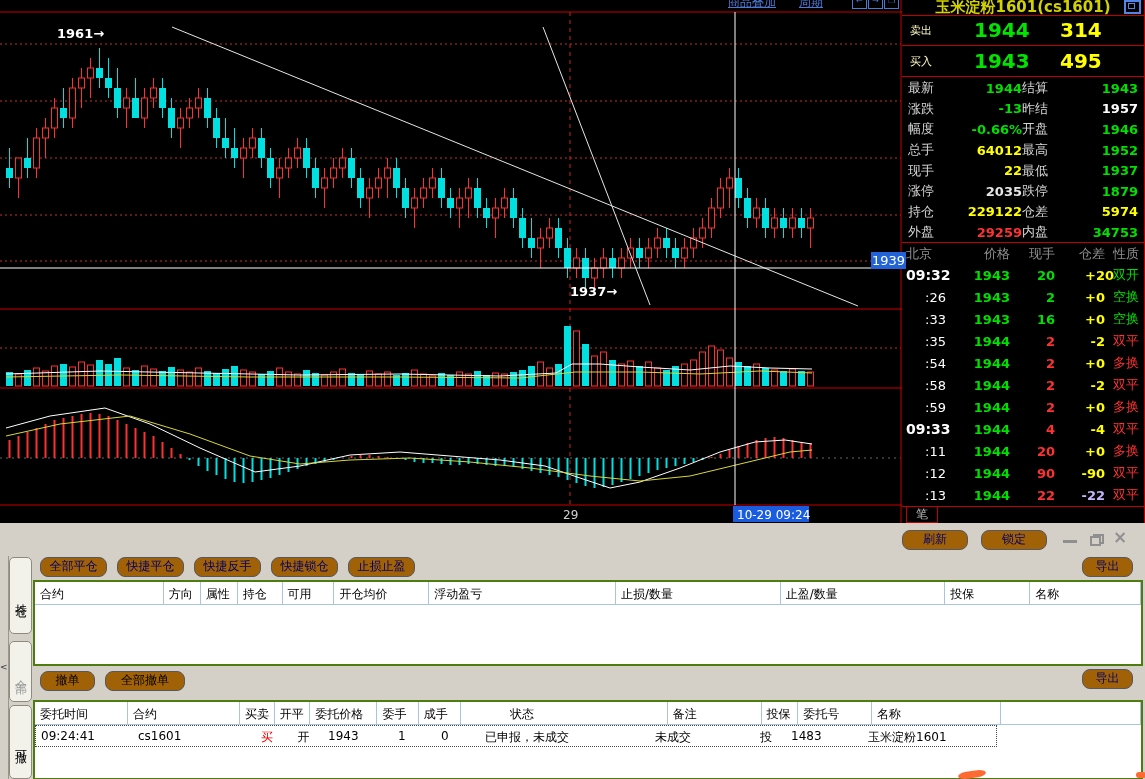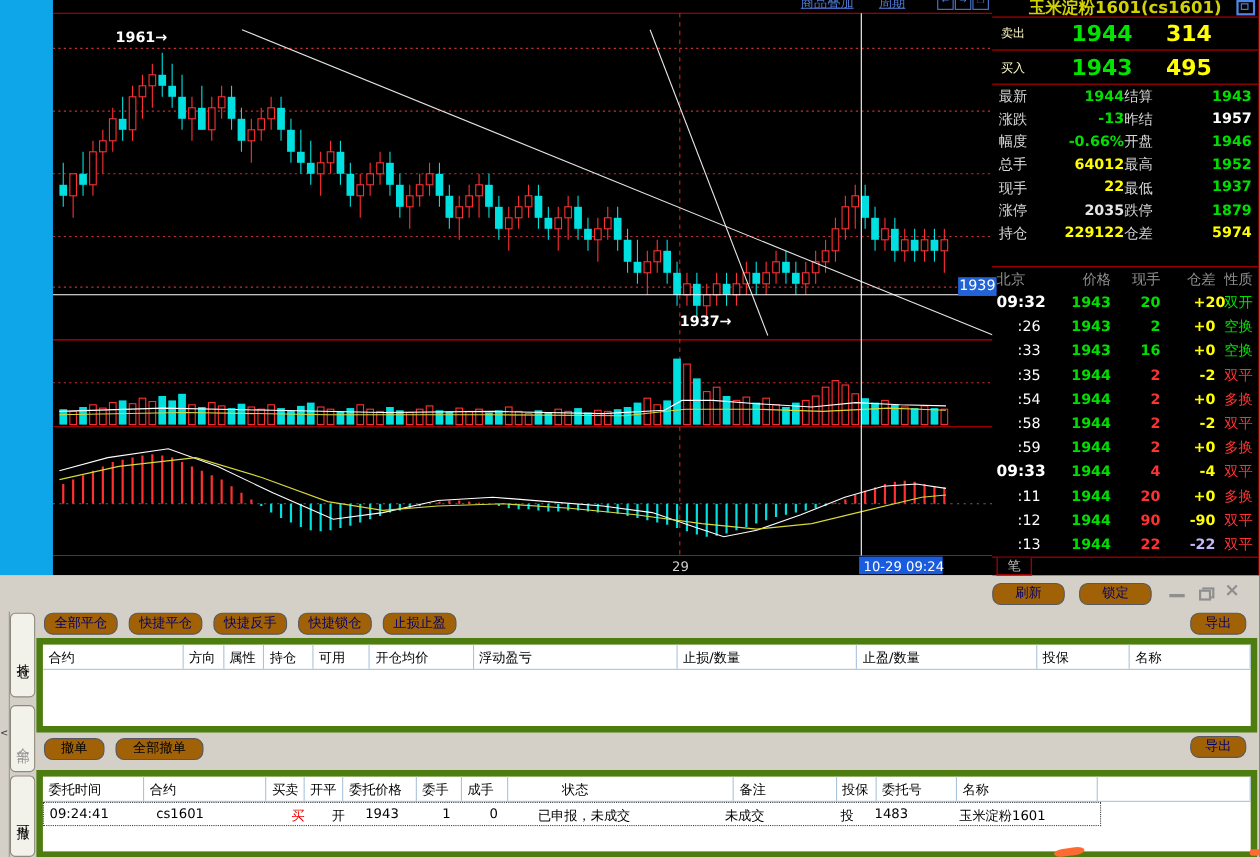--- a/index.html
+++ b/index.html
@@ -1,20 +1,20 @@
 <!DOCTYPE html>
 <html><head>
 <meta charset="utf-8">
 <style>
   html,body{margin:0;padding:0;background:#888;}
   #screen{position:relative;width:1145px;height:779px;background:#d4d0c8;
           font-family:"DejaVu Sans","Liberation Sans",sans-serif;overflow:hidden;}
   .abs{position:absolute;}
   
-  #chart-wrap{left:0;top:0;width:882px;height:523px;background:#0ea5e9;padding-left:48px;}
+  #chart-wrap{left:0;top:0;width:882px;height:523px;background:#a21caf;}
   #menu-strip{left:0;top:0;width:902px;height:10px;overflow:hidden;z-index:6;}
   .menu-item{position:absolute;top:-6px;color:#4d79d6;font-size:12px;text-decoration:underline;white-space:nowrap;}
   .mini-tool{position:absolute;top:-6px;width:13px;height:13px;border:1px solid #4d79d6;color:#4d79d6;
              font-size:8px;line-height:12px;text-align:center;background:#000;}
   #quote-panel{left:902px;top:0;width:243px;height:523px;background:#000;
                border-right:1px solid #c00000;box-sizing:border-box;z-index:5;}
   .q-row{position:absolute;left:0;width:100%;box-sizing:border-box;}
   #q-title{top:0;height:16px;color:#d2d200;font-weight:bold;font-size:15px;text-align:center;
            line-height:14px;border-bottom:1px solid #c00000;}
   #q-winicon{position:absolute;right:3px;top:0;width:13px;height:10px;border:2px solid #4f86e8;background:#000;}
@@ -51,21 +51,21 @@
   #ctl-restore{left:1090px;top:11px;width:14px;height:12px;}
   #ctl-restore::before{content:"";position:absolute;right:0;top:0;width:7px;height:6px;border:2px solid #8f8f8f;}
   #ctl-restore::after{content:"";position:absolute;left:0;bottom:0;width:7px;height:6px;border:2px solid #8f8f8f;background:#d4d0c8;}
   #ctl-close{left:1113px;top:6px;font-size:17px;font-weight:bold;line-height:17px;}
   #side-strip{left:0;top:33px;width:8px;height:223px;border-right:1px solid #9a968a;background:#d4d0c8;}
   #collapse-arrow{left:0px;top:106px;font-size:9px;color:#333;line-height:10px;}
   .vtab{position:absolute;left:9px;width:23px;box-sizing:border-box;background:#f2f1ea;border:1px solid #8e8a7e;
         border-radius:5px;writing-mode:vertical-rl;text-orientation:upright;font-size:12px;
         display:flex;align-items:center;justify-content:center;letter-spacing:2px;color:#000;}
   .vtab.dim{color:#9a9a9a;}
-  .table{position:absolute;left:33px;background:#fff;border:6px solid #4d7c0f;box-sizing:border-box;}
+  .table{position:absolute;left:33px;background:#fff;border:2px solid #4d7c0f;box-sizing:border-box;}
   .thead{display:flex;height:22px;border-bottom:1px solid #aac4dd;}
   .th{box-sizing:border-box;border-right:1px solid #aac4dd;font-size:12px;color:#000;
       padding:4px 0 0 5px;overflow:hidden;white-space:nowrap;}
   .trow{display:flex;height:22px;box-sizing:border-box;}
   .td{box-sizing:border-box;font-size:12px;color:#000;padding:4px 0 0 6px;overflow:hidden;white-space:nowrap;}
   .orange{position:absolute;background:#ff6a33;border-radius:60%/100%;}
 </style>
 </head>
 <body>
 
@@ -522,20 +522,26 @@
           <span class="sv" style="color: #e5e5e5;">2035</span>
           <span class="sl">跌停</span>
           <span class="sv" style="color: rgb(0, 224, 0);">1879</span>
         </div>
         <div class="q-stat-row">
           <span class="sl">持仓</span>
           <span class="sv" style="color: rgb(255, 255, 0);">229122</span>
           <span class="sl">仓差</span>
           <span class="sv" style="color: rgb(255, 255, 0);">5974</span>
         </div>
+        <div class="q-stat-row">
+          <span class="sl">外盘</span>
+          <span class="sv" style="color: rgb(255, 50, 50);">29259</span>
+          <span class="sl">内盘</span>
+          <span class="sv" style="color: rgb(0, 224, 0);">34753</span>
+        </div>
       </div>
     <div class="q-row" id="q-ticks">
         <div class="tick-head">
           <span style="text-align: left;">北京</span>
           <span style="text-align: right;">价格</span>
           <span style="text-align: right;">现手</span>
           <span style="text-align: right;">仓差</span>
           <span style="text-align: left; padding-left: 8px;">性质</span>
         </div>
         <div class="tick-row">

